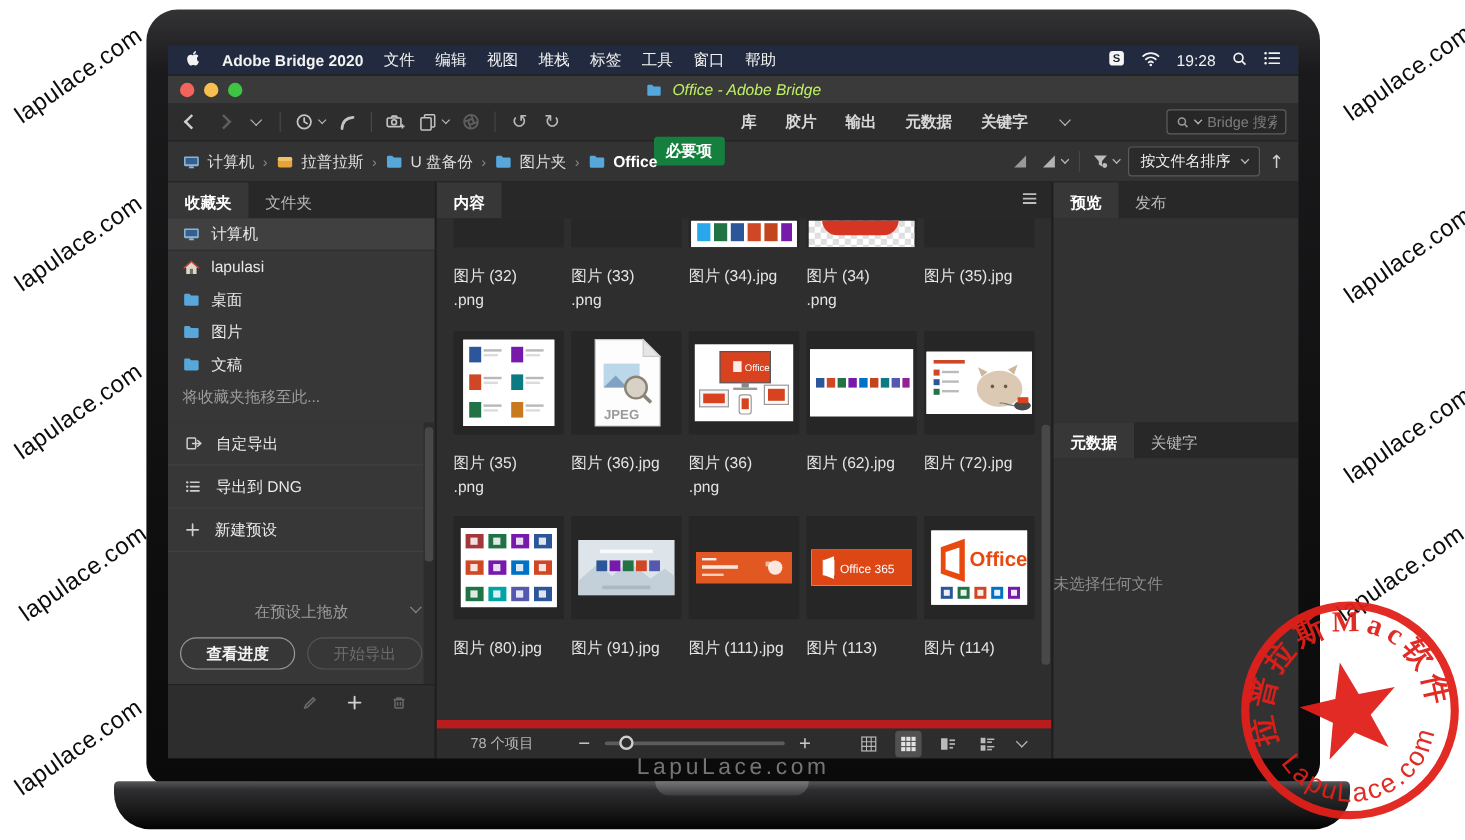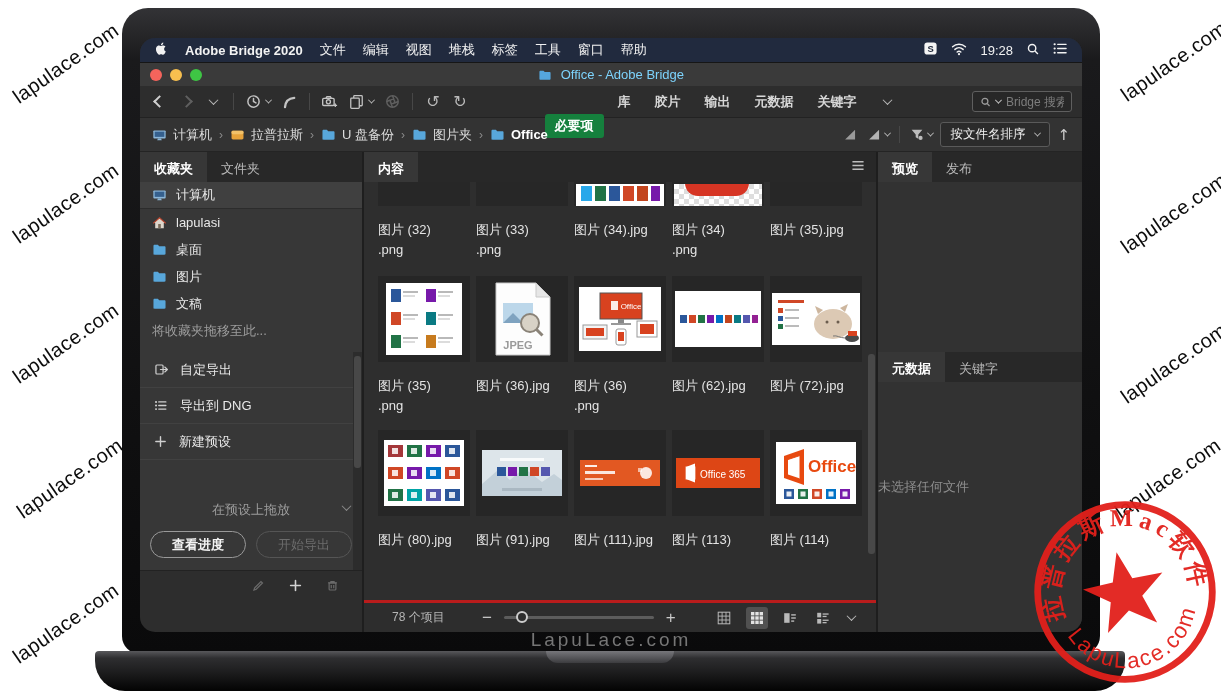--- a/index.html
+++ b/index.html
@@ -16,36 +16,36 @@
   
   .laptop { position:absolute; left:122px; top:8px; width:978px; height:646px; z-index:2;
             background:linear-gradient(180deg,#333336 0%,#1a1a1c 8%,#101011 60%,#0a0a0b 100%);
             border-radius:26px 26px 18px 18px; }
   .base { position:absolute; left:95px; top:651px; width:1030px; height:40px; z-index:2;
           background:linear-gradient(180deg,#58585b 0%,#2e2e30 18%,#1c1c1d 55%,#050505 96%);
           border-radius:4px 4px 30px 30px; }
   .notch { position:absolute; left:50%; transform:translateX(-50%); top:0; width:128px; height:12px;
            background:linear-gradient(180deg,#77777b,#3c3c3f); border-radius:0 0 14px 14px; }
   .screen { position:absolute; left:18px; top:30px; width:942px; height:594px; background:#2d2d2d;
-            overflow:hidden; font-size:13px;border-radius:15px; }
+            overflow:hidden; font-size:13px; }
 
   
   .mbar { height:24px; background:#212a3e; display:flex; align-items:center; gap:17px;
           padding:0 14px; color:#f2f2f2; font-size:13px; }
   .mbar .app { font-weight:bold; }
   .mbar .sp { flex:1; }
   .mbar .right { display:flex; align-items:center; gap:13px; }
   .menu-item { cursor:default; }
 
   
   .tbar { height:24px; background:#3a3a3a; position:relative; display:flex; align-items:center;
           padding:0 10px; border-top:1px solid #161616; }
   .tl { width:12px; height:12px; border-radius:50%; margin-right:8px; display:inline-block; }
   .tl.r { background:#f4645c; } .tl.y { background:#f7bf4f; } .tl.g { background:#3ec544; }
-  .wtitle { position:absolute; left:0; right:0; text-align:center; color:#7dd3fc; font-size:13px; }
+  .wtitle { position:absolute; left:0; right:0; text-align:center; color:#bef264; font-size:13px;font-style:italic; }
   .wtitle svg { vertical-align:-2px; margin-right:5px; }
 
   
   .appbar { height:32px; background:#2d2d2d; display:flex; align-items:center; padding:0 10px;
             border-bottom:1px solid #222; gap:9px; }
   .tbtn { display:inline-flex; align-items:center; justify-content:center; min-width:18px; height:22px; }
   .vdiv { width:1px; height:17px; background:#474747; margin:0 2px; }
   .wtabs { display:flex; align-items:center; gap:4px; margin-left:auto; }
   .wtab { padding:3px 10px; color:#d8d8d8; font-weight:bold; font-size:13px; border-radius:3px; }
   .wtab.on { background:#15803d; color:#fff;margin-top:48px; }
@@ -117,21 +117,21 @@
   .flabel span { display:block; }
   .cutwhite { width:88px; height:22px; background:#fff; position:relative; overflow:hidden; }
   .checker { background-color:#fff;
     background-image:linear-gradient(45deg,#ddd 25%,transparent 25%,transparent 75%,#ddd 75%),
                      linear-gradient(45deg,#ddd 25%,transparent 25%,transparent 75%,#ddd 75%);
     background-size:10px 10px; background-position:0 0,5px 5px; }
   .redblob { position:absolute; left:11px; top:-16px; width:64px; height:28px; background:#d63524;
              border-radius:13px; }
 
   
-  .statusbar { height:32px; background:#2d2d2d; border-top:3px solid #b91c1c; display:flex;
+  .statusbar { height:32px; background:#2d2d2d; border-top:7px solid #b91c1c; display:flex;
                align-items:center; padding:0 14px; color:#b5b5b5; font-size:12px; gap:12px; }
   .count { margin-left:14px; }
   .zoomer { display:flex; align-items:center; gap:12px; margin:0 auto; }
   .minus,.plus { font-size:17px; color:#c9c9c9; line-height:1; }
   .track { width:150px; height:3px; background:#5c5c5c; border-radius:2px; position:relative; }
   .knob { position:absolute; left:12px; top:-5px; width:12px; height:12px; border:2px solid #cdcdcd;
           border-radius:50%; background:#2d2d2d; }
   .views { display:flex; align-items:center; gap:11px; margin-right:4px; }
   .vbtn { display:inline-flex; padding:3px; border-radius:3px; }
   .vbtn.on { background:#515151; }

